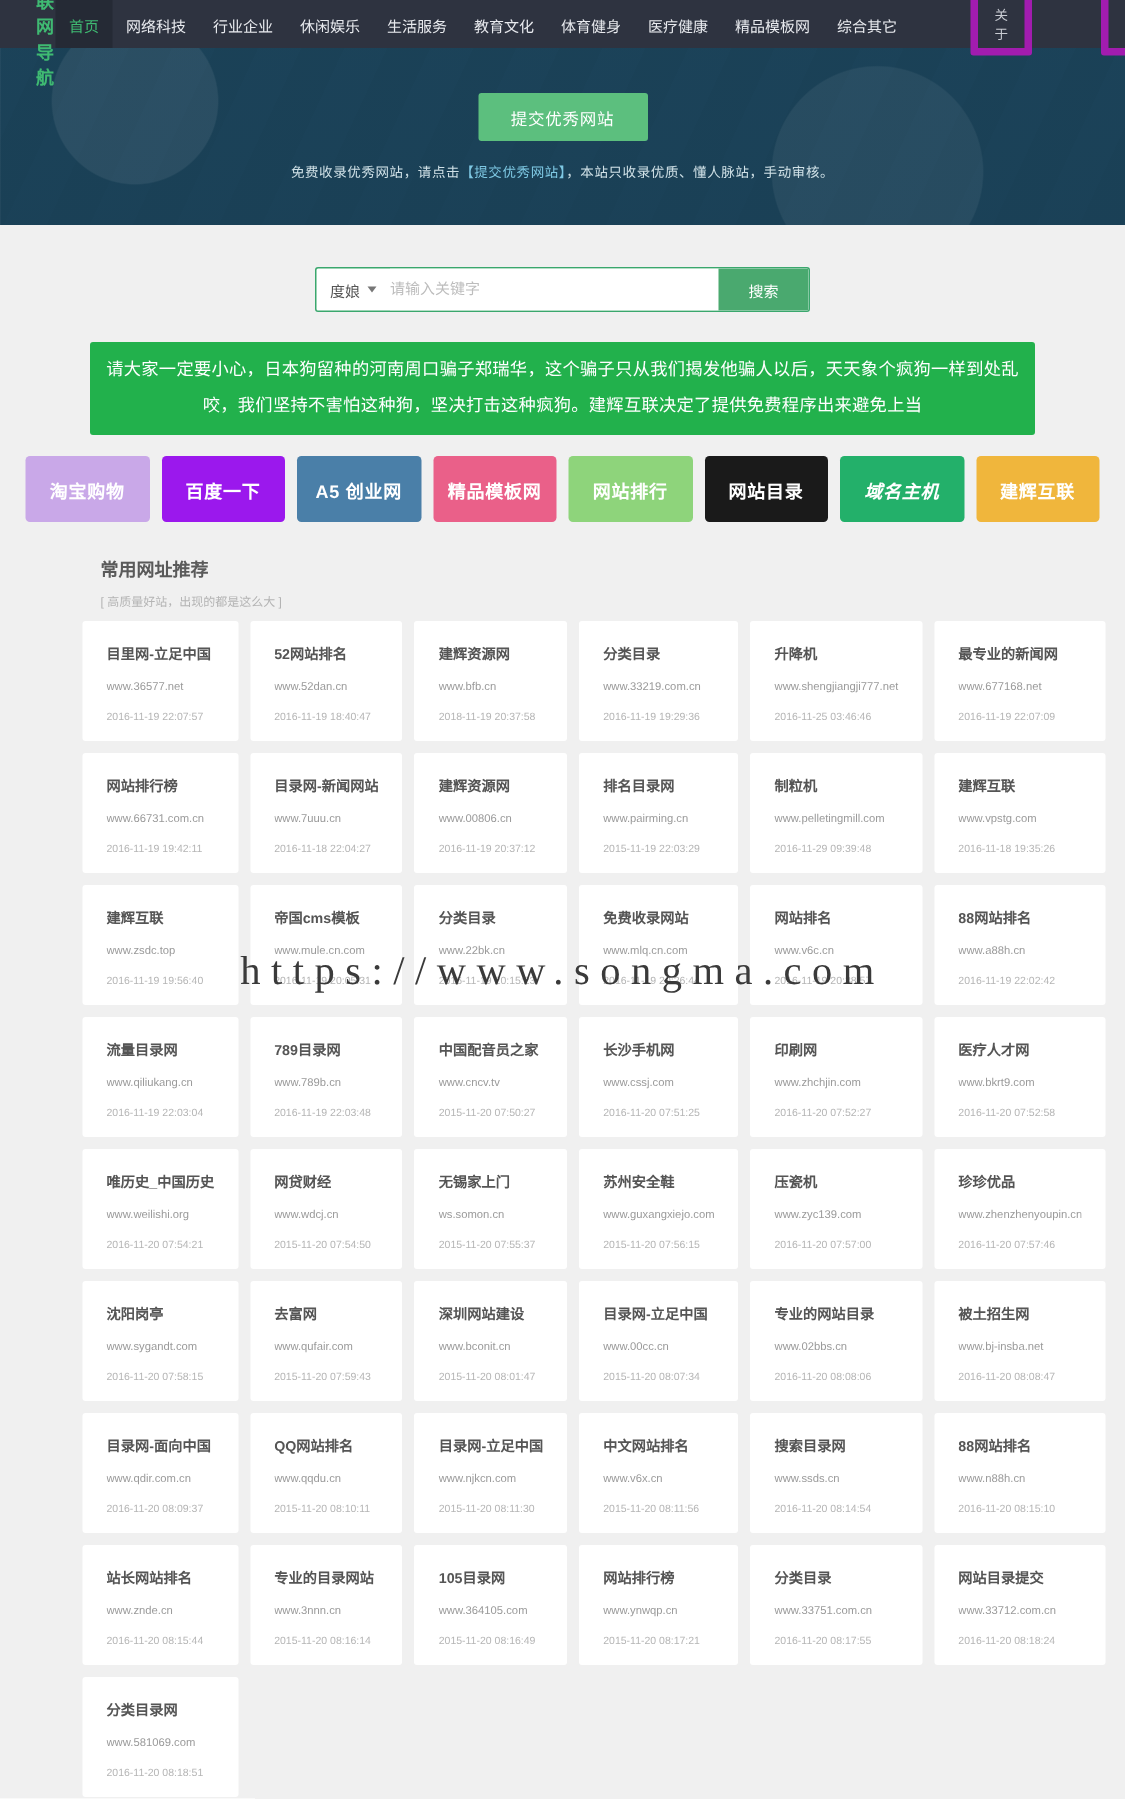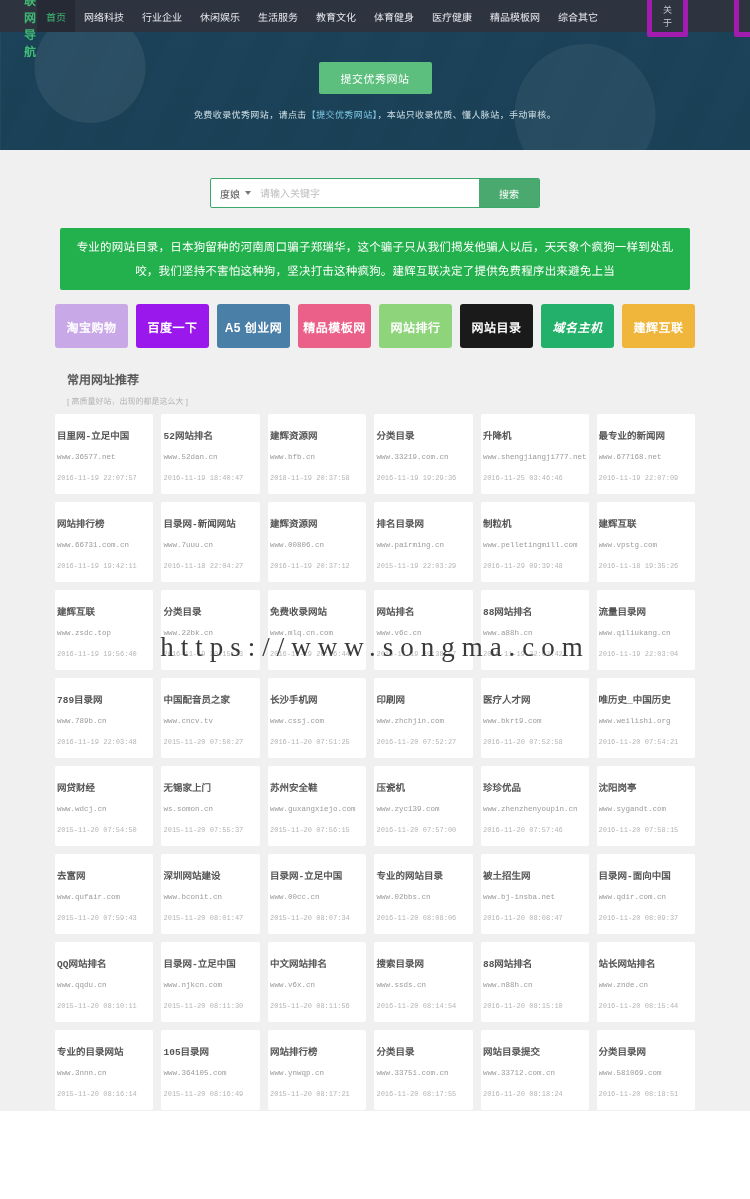--- a/index.html
+++ b/index.html
@@ -152,21 +152,21 @@
     font-size: 11.5px;
     line-height: 24px;
     padding: 7px 10px;
     text-align: center;
     border-radius: 2px;
     letter-spacing: .2px;
   }
 
   
   .quickwrap {
-    width: 640px;
+    width: 716px;
     margin: 14px auto 0;
     display: flex;
     gap: 8px;
   }
   .qbtn {
     flex: 1;
     height: 44px;
     display: flex;
     align-items: center;
     justify-content: center;
@@ -196,24 +196,23 @@
     width: 640px;
     margin: 0 auto;
     display: grid;
     grid-template-columns: repeat(6, 1fr);
     gap: 8px 8px;
     position: relative;
   }
   .card {
     background: #fff;
     border-radius: 2px;
-    padding: 14px 2px 12px;
+    padding: 14px 16px 12px;
     min-height: 77px;
     cursor: pointer;
-    font-family: Liberation Mono, monospace;
   }
   .card-title {
     font-size: 9.5px; color: #555; font-weight: bold;
     margin-bottom: 11px; white-space: nowrap; overflow: hidden;
   }
   .card-url {
     font-size: 7.5px; color: #9a9a9a; margin-bottom: 13px;
     white-space: nowrap; overflow: hidden;
   }
   .card-date { font-size: 7px; color: #b5b5b5; white-space: nowrap; }
@@ -270,21 +269,21 @@
       <div class="engine">
         <span>度娘</span>
         <span class="caret"></span>
       </div>
       <input class="sinput" type="text" placeholder="请输入关键字" style="">
       <button class="sbtn">搜索</button>
     </div>
   </div>
 
   <div class="noticewrap">
-    <div class="notice">专业的网站目录，日本狗留种的河南周口骗子郑瑞华，这个骗子只从我们揭发他骗人以后，天天象个疯狗一样到处乱咬，我们坚持不害怕这种狗，坚决打击这种疯狗。建辉互联决定了提供免费程序出来避免上当</div>
+    <div class="notice">请大家一定要小心，日本狗留种的河南周口骗子郑瑞华，这个骗子只从我们揭发他骗人以后，天天象个疯狗一样到处乱咬，我们坚持不害怕这种狗，坚决打击这种疯狗。建辉互联决定了提供免费程序出来避免上当</div>
   </div>
 
   <div class="quickwrap">
       <div class="qbtn" style="background: rgb(201, 168, 232);">淘宝购物</div>
       <div class="qbtn" style="background: rgb(155, 24, 237);">百度一下</div>
       <div class="qbtn" style="background: rgb(74, 127, 168);">A5 创业网</div>
       <div class="qbtn" style="background: rgb(234, 96, 137);">精品模板网</div>
       <div class="qbtn" style="background: rgb(142, 212, 123);">网站排行</div>
       <div class="qbtn" style="background: rgb(26, 26, 26);">网站目录</div>
       <div class="qbtn" style="background: rgb(35, 176, 106); font-style: italic;">域名主机</div>
@@ -357,20 +356,25 @@
         <div class="card-title">建辉互联</div>
         <div class="card-url">www.vpstg.com</div>
         <div class="card-date">2016-11-18 19:35:26</div>
       </div>
       <div class="card">
         <div class="card-title">建辉互联</div>
         <div class="card-url">www.zsdc.top</div>
         <div class="card-date">2016-11-19 19:56:40</div>
       </div>
       <div class="card">
+        <div class="card-title">帝国cms模板</div>
+        <div class="card-url">www.mule.cn.com</div>
+        <div class="card-date">2016-11-19 20:05:31</div>
+      </div>
+      <div class="card">
         <div class="card-title">分类目录</div>
         <div class="card-url">www.22bk.cn</div>
         <div class="card-date">2016-11-19 20:15:23</div>
       </div>
       <div class="card">
         <div class="card-title">免费收录网站</div>
         <div class="card-url">www.mlq.cn.com</div>
         <div class="card-date">2016-11-19 20:26:44</div>
       </div>
       <div class="card">

